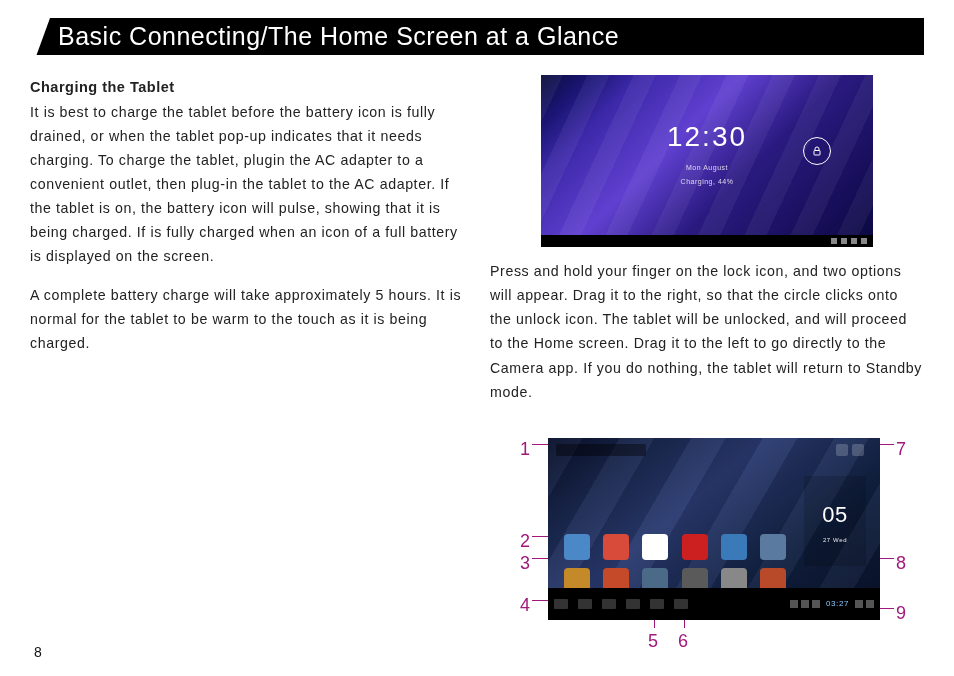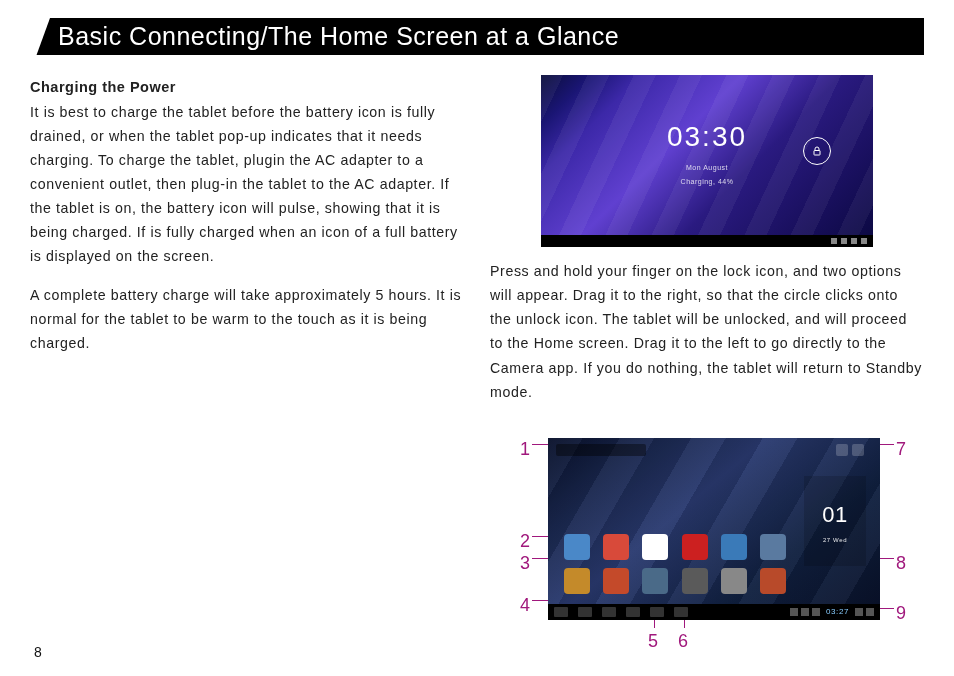--- a/index.html
+++ b/index.html
@@ -107,21 +107,21 @@
   .homeshot .widget .big { font-size:22px; font-weight:300;}
   .homeshot .widget .sm { font-size:6px; opacity:0.9; margin-top:2px;}
   .homeshot .apps {
     position:absolute; left:12px; bottom:26px; right:90px;
     display:grid; grid-template-columns: repeat(6, 1fr); gap:8px 6px;
   }
   .homeshot .apps .app { width:26px; height:26px; border-radius:4px; margin:0 auto;}
   .homeshot .navbar {
     position:absolute; left:0; right:0; bottom:0; height:16px;
     background:#000;
-    display:flex; align-items:center; padding:0 6px;
+    display:flex; align-items:center; padding:16px 6px;
     color:#aaa; font-size:8px;
   }
   .homeshot .navbar .navbtn { width:14px; height:10px; margin-right:10px; background:#333; border-radius:1px;}
   .homeshot .navbar .spacer { flex:1; }
   .homeshot .navbar .status { display:flex; gap:3px; align-items:center;}
   .homeshot .navbar .status span.blk { width:8px;height:8px;background:#555;}
   .homeshot .navbar .time { color:#8cf; font-size:8px; margin:0 3px; }
 
   .callout {
     position:absolute;
@@ -141,34 +141,34 @@
 <body>
 
 <div class="titlebar">
   <span>Basic Connecting/The Home Screen at a Glance</span>
 </div>
 
 <div class="cols">
 
   <div class="col">
     <p>
-      <span class="h3">Charging the Power</span><br>
+      <span class="h3">Charging the Tablet</span><br>
       <span>It is best to charge the tablet before the battery icon is fully drained, or when the tablet pop-up indicates that it needs charging. To charge the tablet, plugin the AC adapter to a convenient outlet, then plug-in the tablet to the AC adapter. If the tablet is on, the battery icon will pulse, showing that it is being charged. If is fully charged when an icon of a full battery is displayed on the screen.</span>
     </p>
     <p>A complete battery charge will take approximately 5 hours. It is normal for the tablet to be warm to the touch as it is being charged.</p>
 
 
   </div>
 
   <div class="col">
 
     <div class="lockshot">
       <div class="stripes"></div>
       <div class="clock">
-        <div class="t">03:30</div>
+        <div class="t">12:30</div>
         <div class="d">Mon August</div>
         <div class="d">Charging, 44%</div>
       </div>
       <div class="lockicon">
         <svg width="12" height="12" viewBox="0 0 24 24" fill="none" stroke="#fff" stroke-width="2">
             <rect x="6" y="11" width="12" height="9" rx="1"></rect>
             <path d="M8 11V8a4 4 0 0 1 8 0v3"></path>
           </svg>
       </div>
       <div class="bbar">
@@ -209,21 +209,21 @@
       <div class="cl-line" style="left:362px; top:190px; width:1px; height:8px;"></div>
 
       <div class="homeshot">
         <div class="grad"></div>
         <div class="searchbar"></div>
         <div class="topicons">
           <span></span>
           <span></span>
         </div>
         <div class="widget">
-          <div class="big">01</div>
+          <div class="big">05</div>
           <div class="sm">27 Wed</div>
         </div>
         <div class="apps">
           <div class="app" style="background:#4a88c8"></div>
           <div class="app" style="background:#d84a3a"></div>
           <div class="app" style="background:#fff"></div>
           <div class="app" style="background:#cc2020"></div>
           <div class="app" style="background:#3a7ab8"></div>
           <div class="app" style="background:#5a7aa0"></div>
           <div class="app" style="background:#c48a2a"></div>

